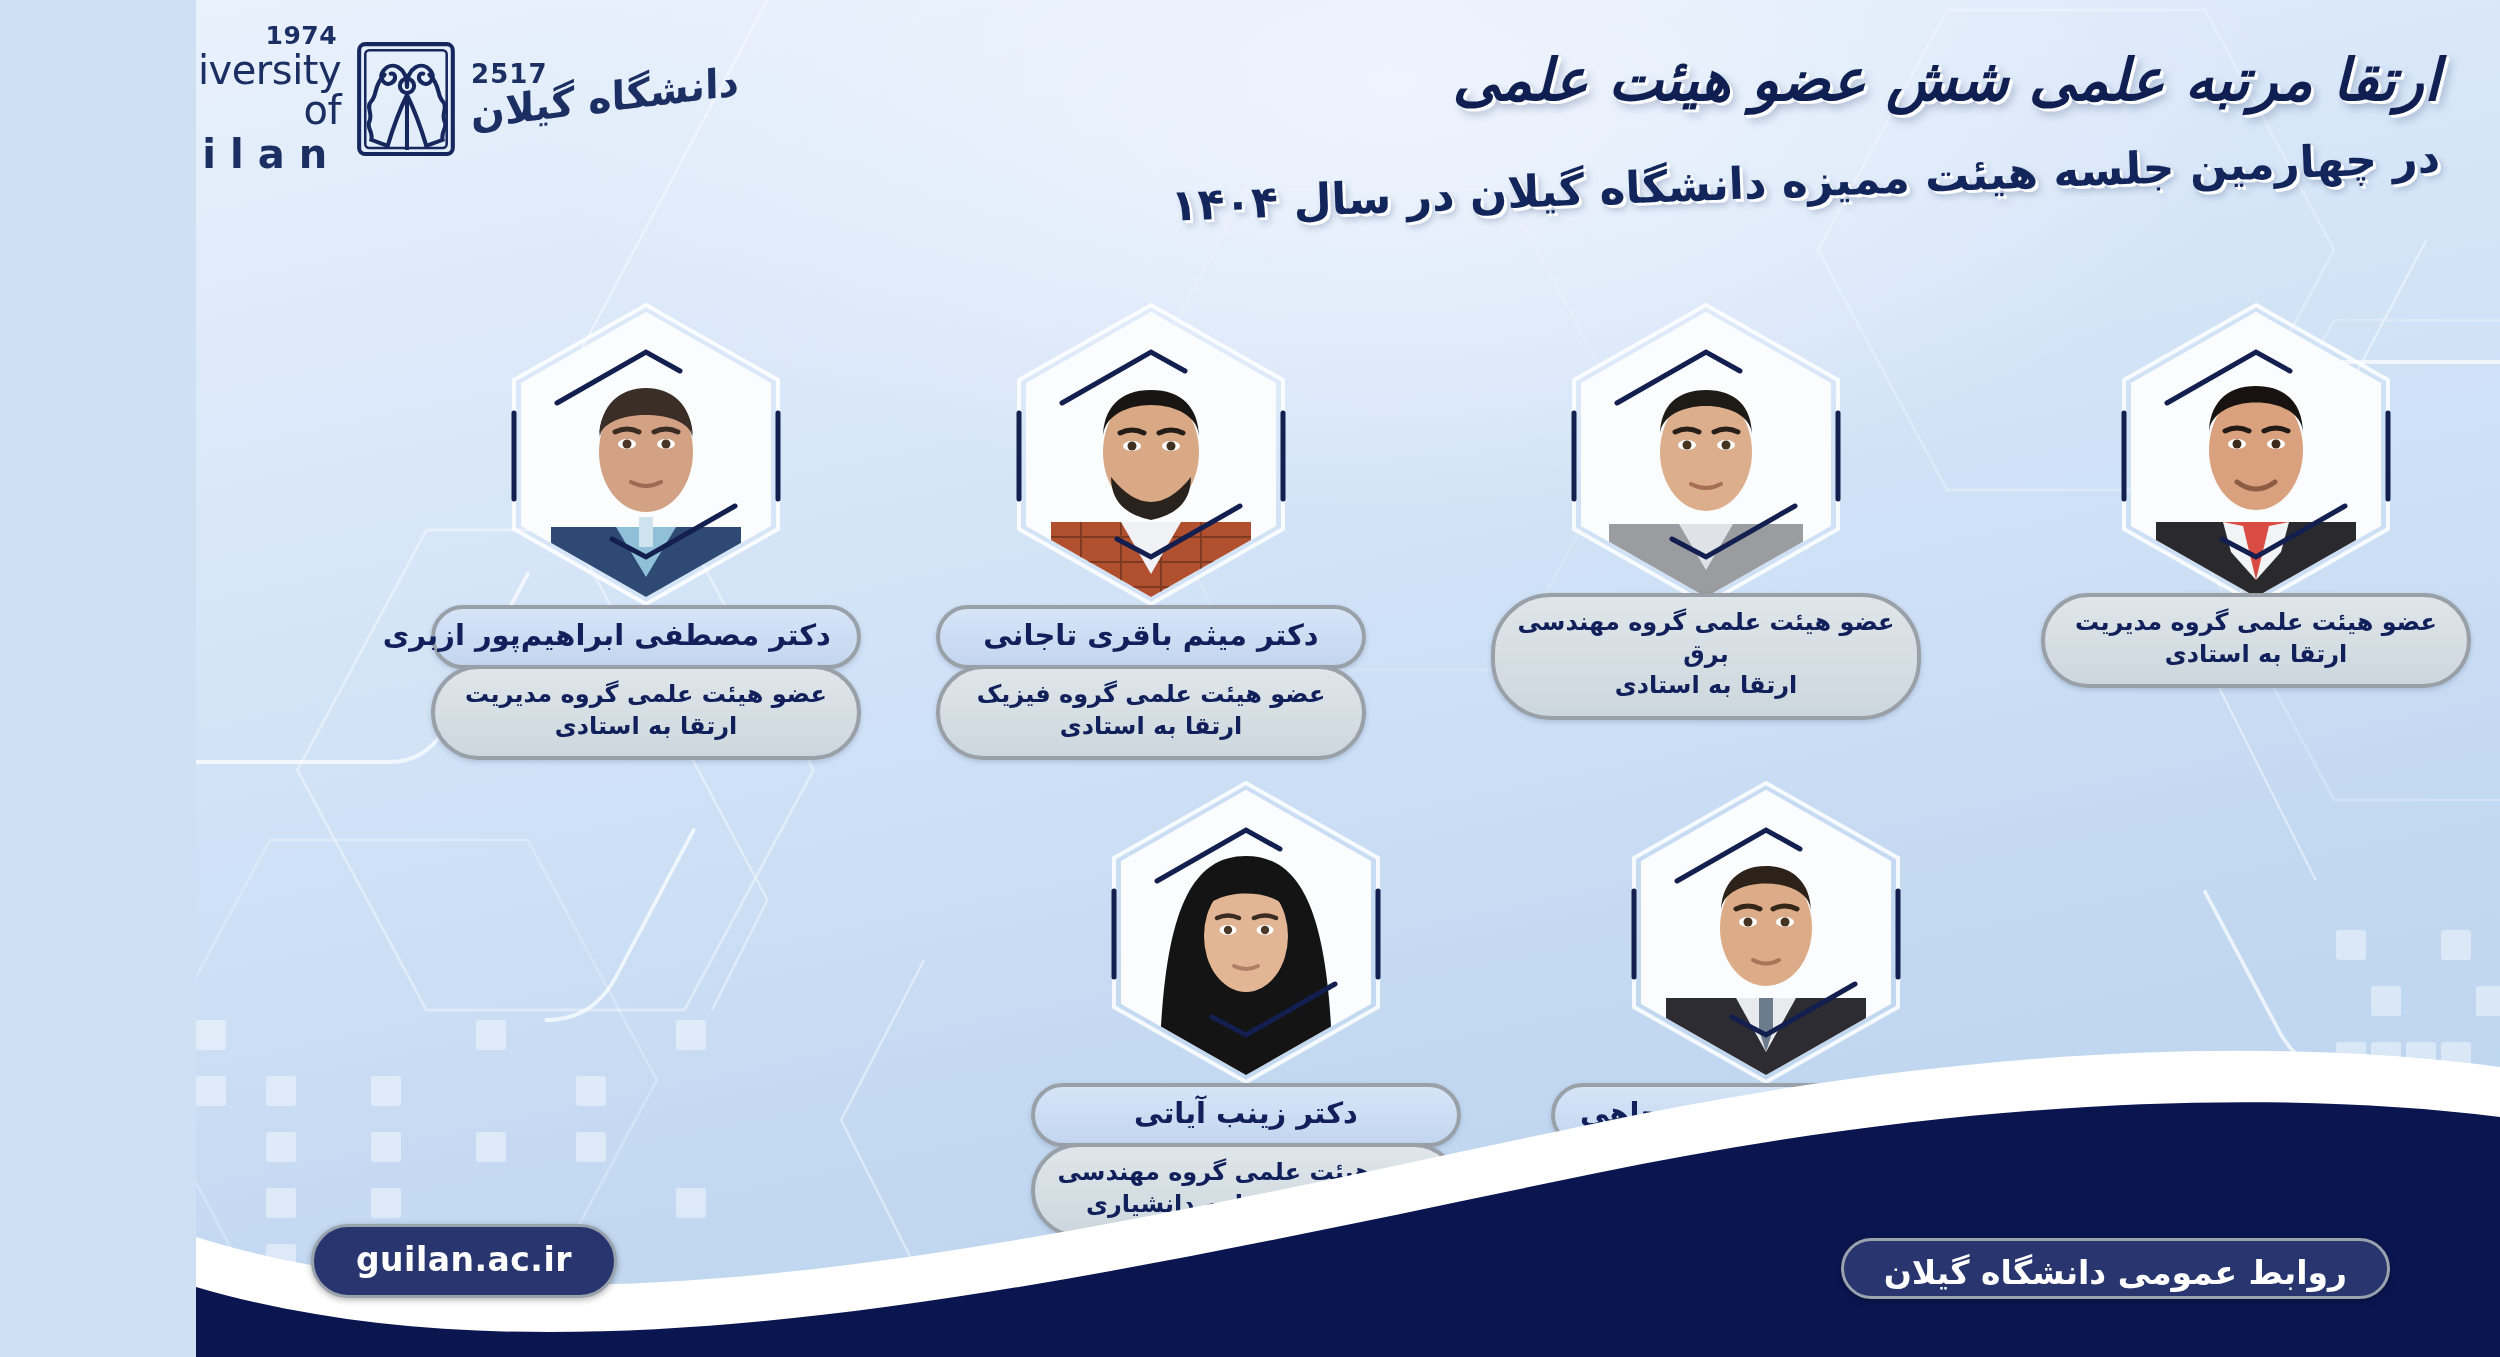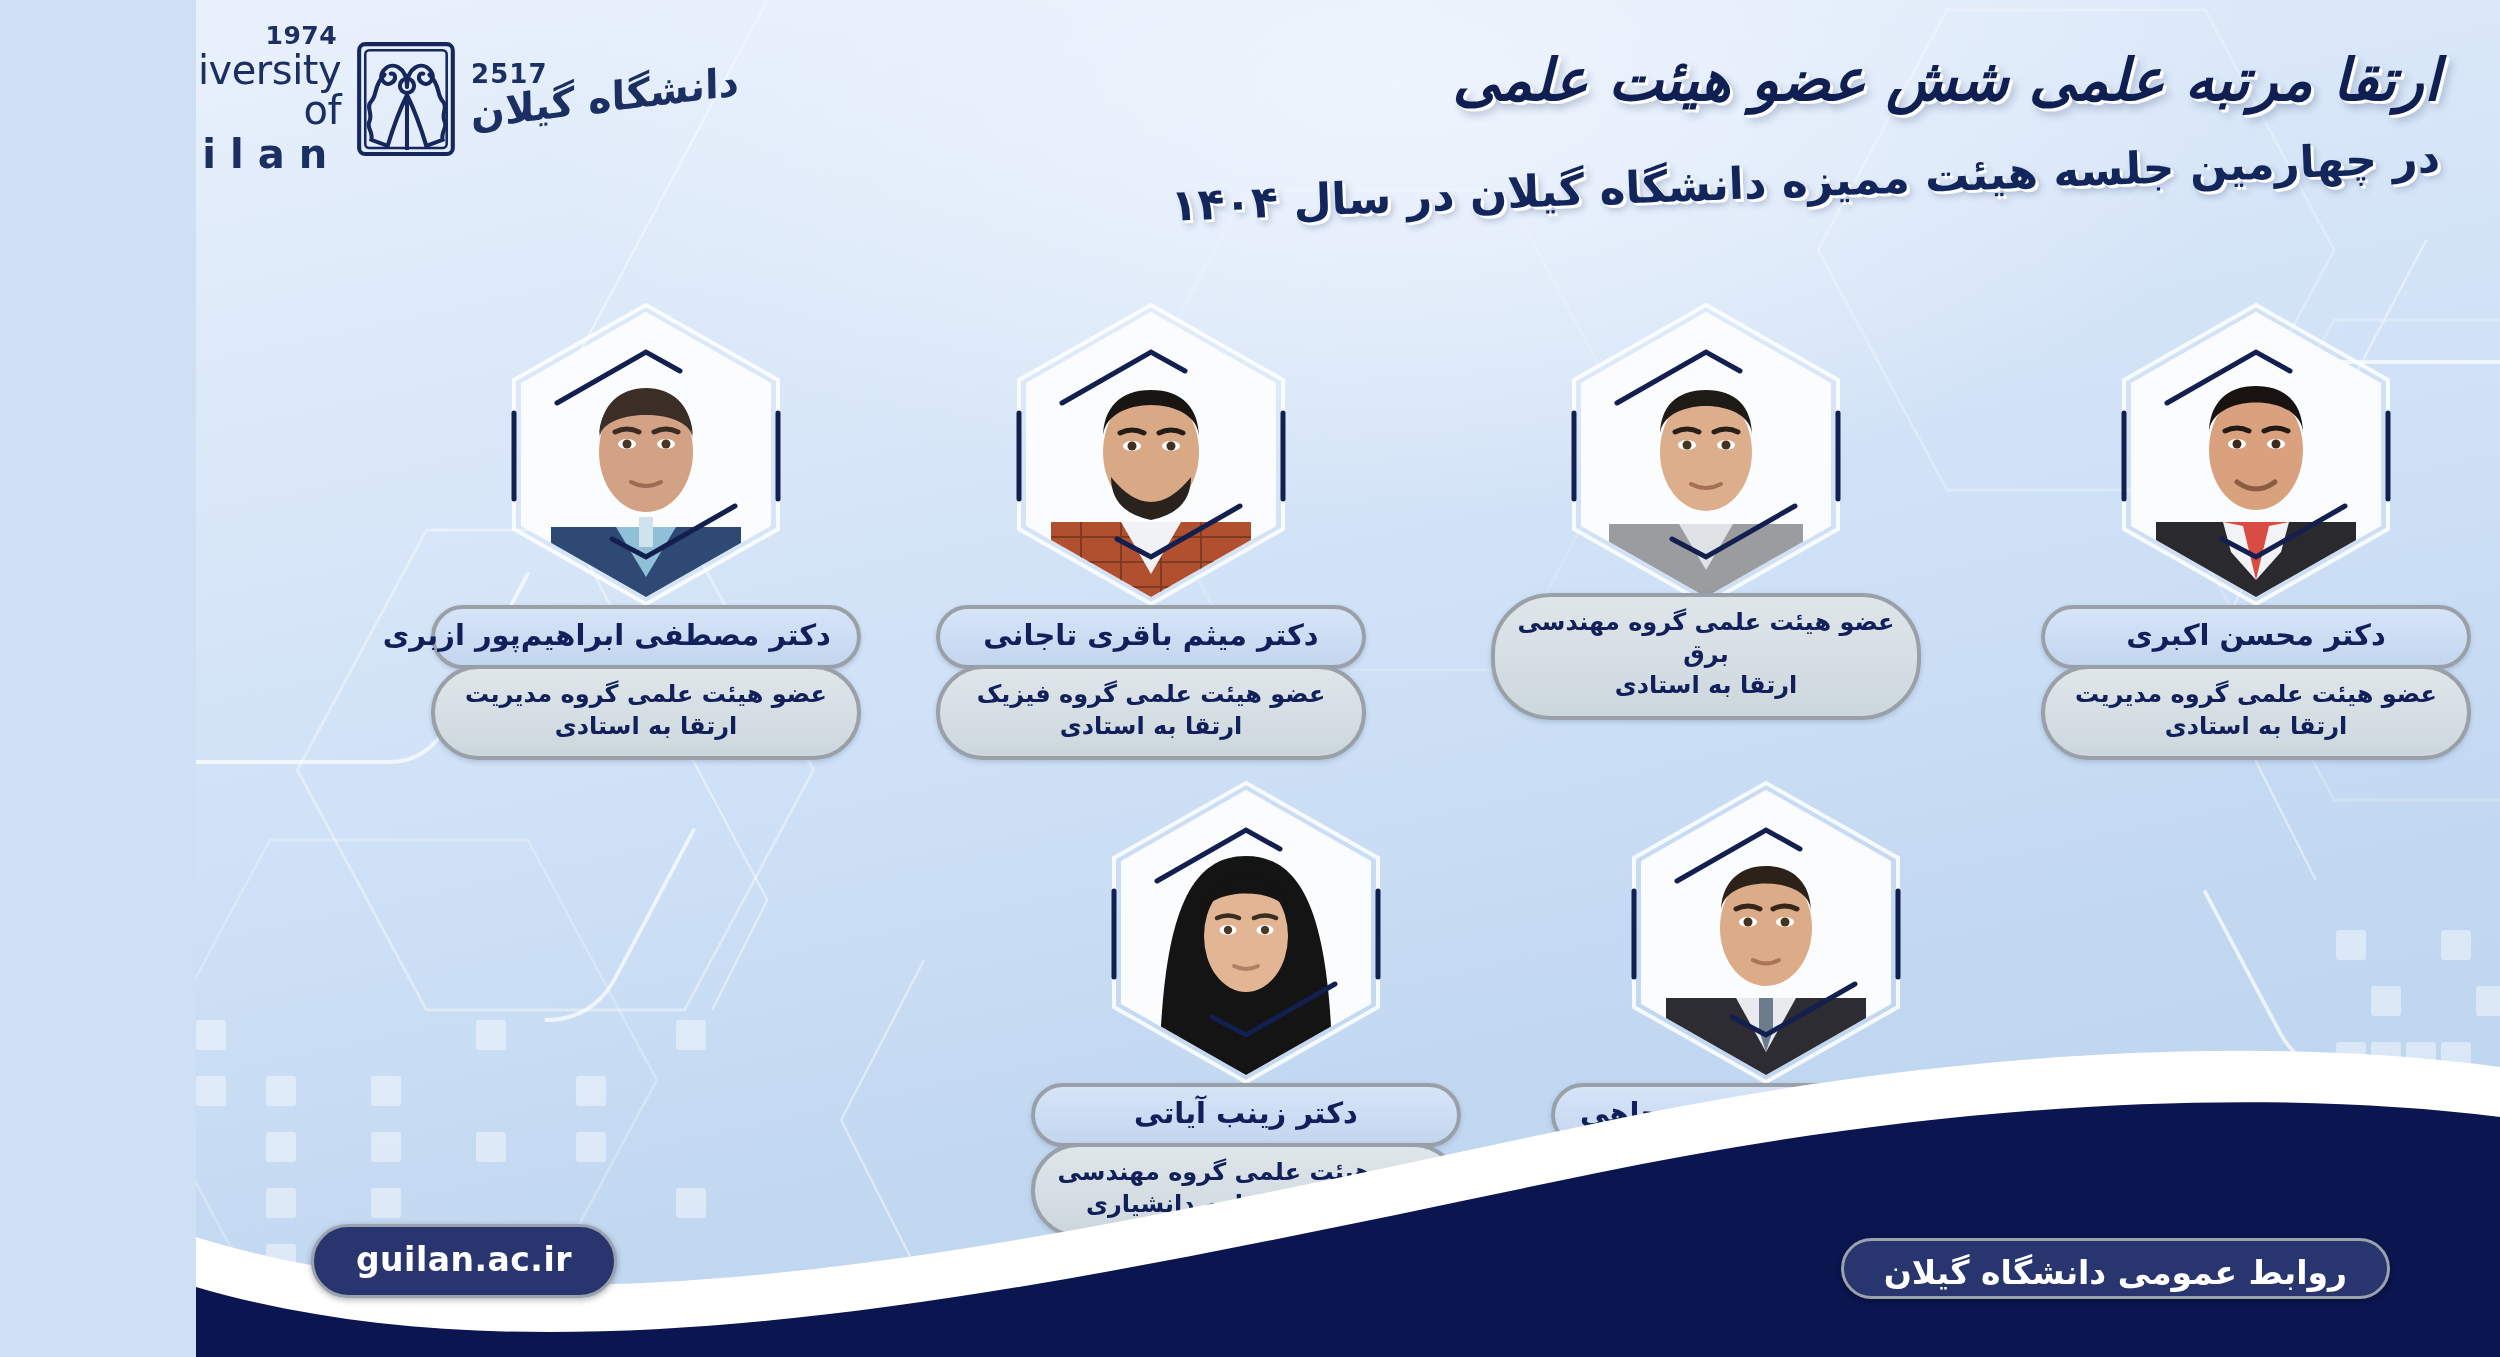--- a/index.html
+++ b/index.html
@@ -436,21 +436,20 @@
             <polygon points="134,2 266,77 266,226 134,301 2,226 2,77" fill="none" stroke="#ffffff" stroke-width="4" stroke-opacity=".85"></polygon>
             <g fill="none" stroke="#121f4f" stroke-width="5" stroke-linecap="round">
               <path d="M45 100 L134 49 L168 68"></path>
               <path d="M266 110 L266 196"></path>
               <path d="M2 110 L2 196"></path>
               <path d="M100 236 L134 254 L223 203"></path>
             </g>
           </svg>
         </div>
       </div>
-      <div class="name-pill">دکتر محسن اکبری</div>
       <div class="role-pill">
         <span>عضو هیئت علمی گروه مدیریت</span>
         <span class="l2">ارتقا به استادی</span>
       </div>
     </div>
 
     <div class="member" style="left:835px; top:790px;">
       <div class="hex-wrap">
         <div class="hex-photo">
           <svg class="face" viewBox="0 0 250 285" preserveAspectRatio="xMidYMid slice" aria-hidden="true">

